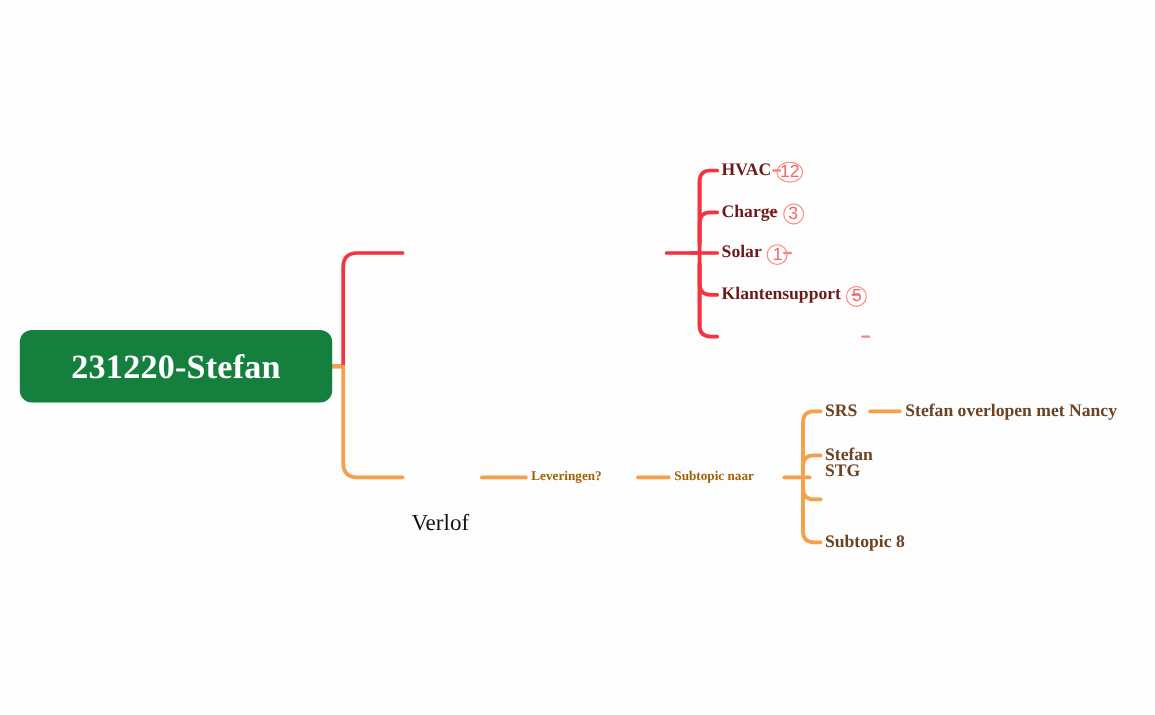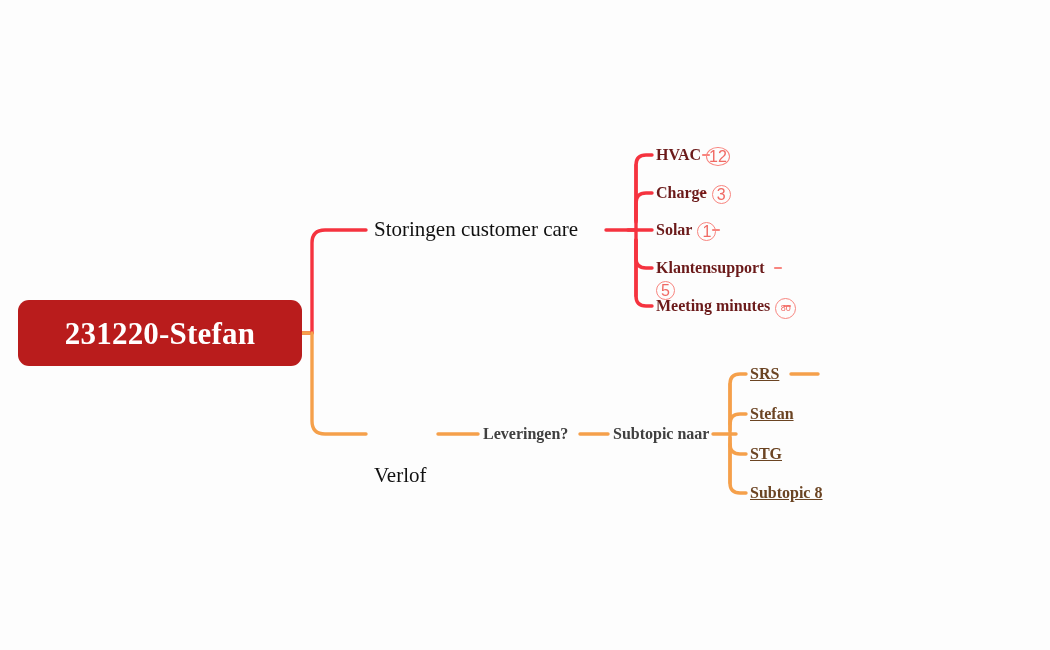--- a/index.html
+++ b/index.html
@@ -33,21 +33,21 @@
     position: absolute;
     white-space: nowrap;
     line-height: 1;
   }
   
   #root-node {
     left: 18px;
     top: 300px;
     width: 284px;
     height: 66px;
-    background: #b91c1c;
+    background: #15803d;
     border-radius: 11px;
     display: flex;
     align-items: center;
     justify-content: center;
   }
   #root-node .root-label {
     color: #ffffff;
     font-size: 31px;
     font-weight: 700;
     letter-spacing: 0.2px;
@@ -69,25 +69,25 @@
   }
   
   .leaf {
     font-size: 16px;
     font-weight: 700;
     display: flex;
     align-items: flex-start;
     gap: 5px;
   }
   .leaf.red-leaf { color: #6b1a1a; }
-  .leaf.orange-leaf { color: #6b4423; text-decoration: underline; }
+  .leaf.orange-leaf { color: #6b4423; }
   .chain {
-    font-size: 16px;
+    font-size: 12px;
     font-weight: 700;
-    color: #404040;
+    color: #a16207;
   }
   
   .badge {
     display: inline-flex;
     align-items: center;
     justify-content: center;
     min-width: 19px;
     height: 19px;
     padding: 0 2px;
     box-sizing: border-box;
@@ -140,71 +140,67 @@
     <path d="M746 493 H740 Q730 493 730 483 V444" stroke="#f5a04b" stroke-width="3.4" stroke-linecap="round"></path>
     <path d="M730 384 V483" stroke="#f5a04b" stroke-width="3.4" stroke-linecap="round"></path>
 
     <path d="M791 374 H818" stroke="#f5a04b" stroke-width="3.4" stroke-linecap="round"></path>
   </svg>
 
   <div class="node" id="root-node">
     <span class="root-label">231220-Stefan</span>
   </div>
 
-  <div class="node branch-label" id="branch-storingen">
-    <span>Storingen customer care</span>
-  </div>
 
   <div class="node branch-label" id="branch-verlof">
     <span>Verlof</span>
   </div>
 
   <div class="node leaf red-leaf" style="left:656px; top:147px;">
     <span>HVAC</span>
     <span class="badge">12</span>
   </div>
 
   <div class="node leaf red-leaf" style="left:656px; top:185px;">
     <span>Charge</span>
     <span class="badge">3</span>
   </div>
 
   <div class="node leaf red-leaf" style="left:656px; top:222px;">
     <span>Solar</span>
     <span class="badge">1</span>
   </div>
 
-  <div class="node leaf red-leaf" style="left:656px; top:260px;flex-direction:column;">
+  <div class="node leaf red-leaf" style="left:656px; top:260px;">
     <span>Klantensupport</span>
     <span class="badge">5</span>
   </div>
 
-  <div class="node leaf red-leaf" style="left:656px; top:298px;">
-    <span>Meeting minutes</span>
-    <span class="badge wide">80</span>
-  </div>
 
   <div class="node chain" style="left:483px; top:426px;">
     <span>Leveringen?</span>
   </div>
 
   <div class="node chain" style="left:613px; top:426px;">
     <span>Subtopic naar</span>
   </div>
 
   <div class="node leaf orange-leaf" style="left:750px; top:366px;">
     <span>SRS</span>
   </div>
 
+  <div class="node leaf orange-leaf" style="left:823px; top:366px;">
+    <span>Stefan overlopen met Nancy</span>
+  </div>
 
   <div class="node leaf orange-leaf" style="left:750px; top:406px;">
     <span>Stefan</span>
   </div>
 
-  <div class="node leaf orange-leaf" style="left:750px; top:446px;">
+  <div class="node leaf orange-leaf" style="left:750px; top:421px;">
     <span>STG</span>
   </div>
 
   <div class="node leaf orange-leaf" style="left:750px; top:485px;">
     <span>Subtopic 8</span>
   </div>
 
 </div>
 
 </body></html>

